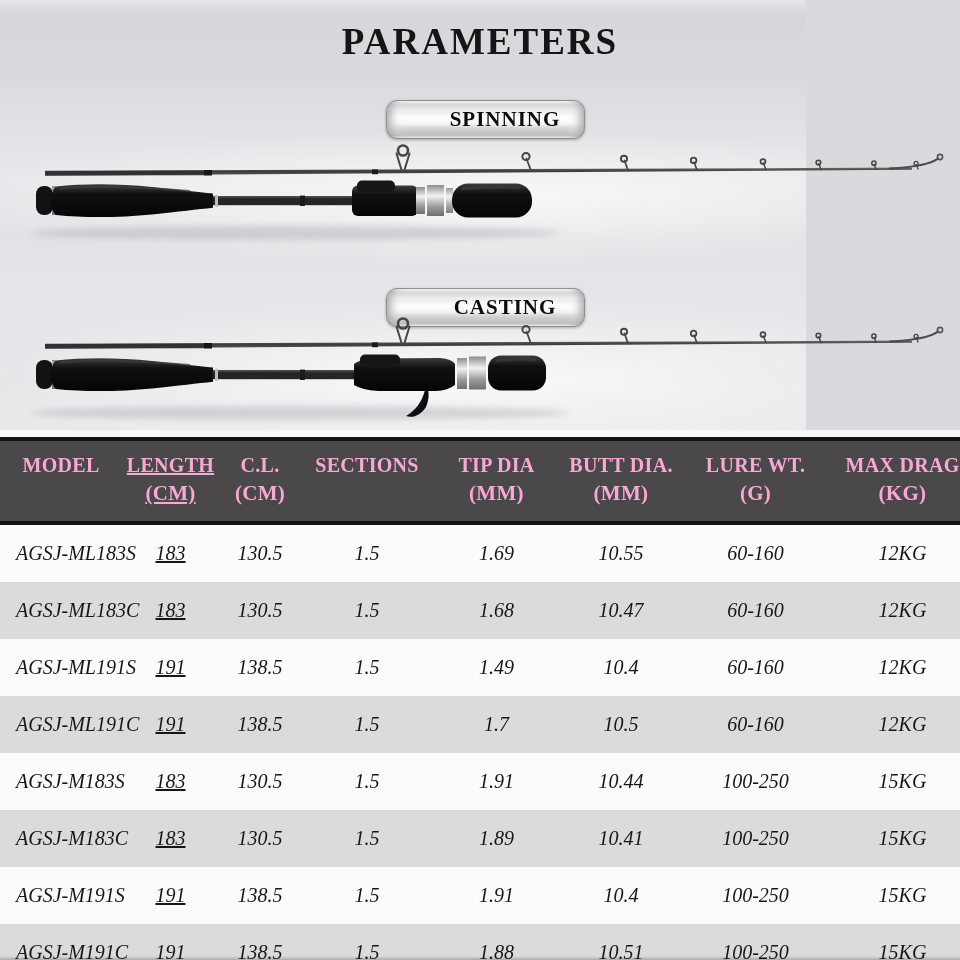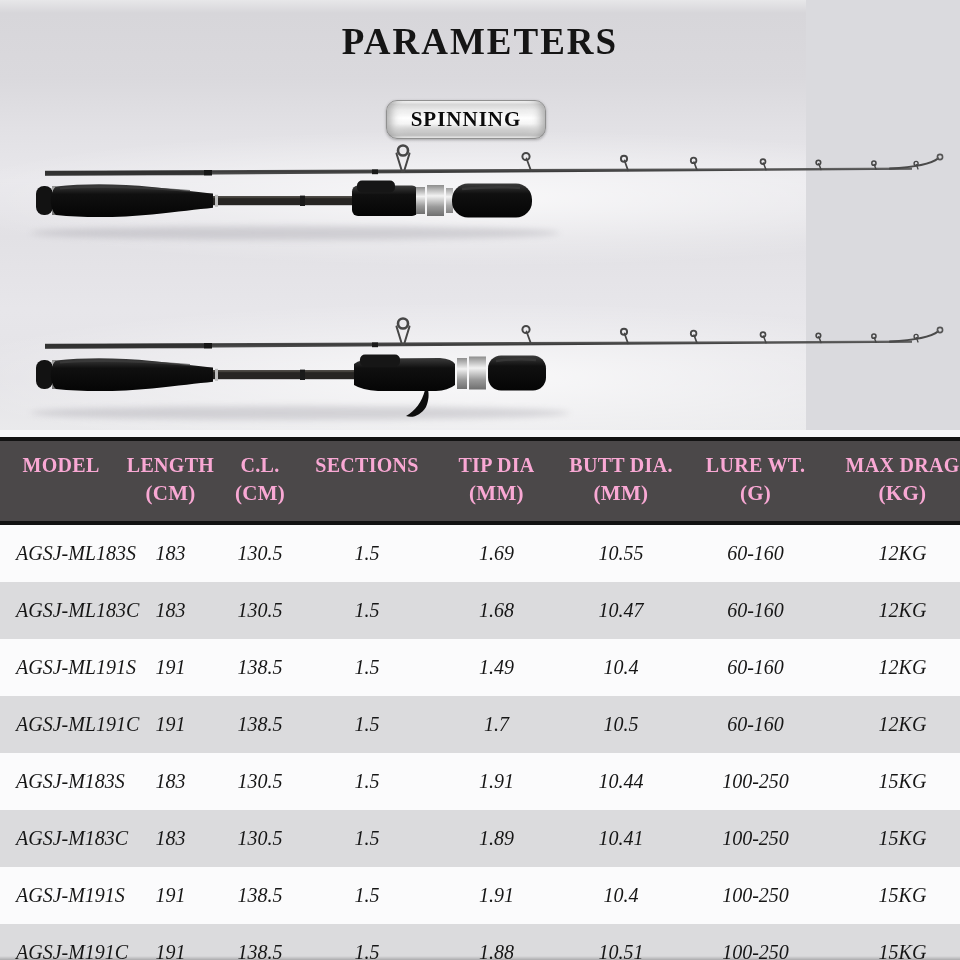--- a/index.html
+++ b/index.html
@@ -23,21 +23,21 @@
   }
   .badge{
     position:absolute;left:386px;width:158px;height:37px;
     border-radius:11px;border:1px solid #909090;
     background:linear-gradient(180deg,#ffffff 0%,#b5b5b5 9%,#e6e6e6 24%,#ffffff 46%,#f4f4f4 62%,#a8a8a8 84%,#7d7d7d 93%,#dedede 100%);
     box-shadow:
       inset 10px 0 10px -6px rgba(125,125,125,.65),
       inset -10px 0 10px -6px rgba(125,125,125,.65),
       inset 0 0 14px 5px rgba(255,255,255,.85),
       0 1px 3px rgba(0,0,0,.3);
-    display:flex;align-items:center;justify-content:center;
+    display:flex;align-items:center;justify-content:center;padding-left:39px;
   }
   .badge-spinning{top:100px;}
   .badge-casting{top:288px;}
   .badge span{
     font-weight:bold;font-size:21px;color:#0c0c0c;letter-spacing:1px;
   }
   .rod{position:absolute;left:0;}
   .rod-spinning{top:140px;}
   .rod-casting{top:312px;}
   
@@ -57,21 +57,21 @@
     text-align:center;letter-spacing:.3px;
   }
   .spec-table td{
     height:57px;padding:0;
     font-style:italic;font-size:20px;color:#161616;text-align:center;
     white-space:nowrap;
   }
   .spec-table tbody tr:nth-child(odd){background:#fbfbfc;}
   .spec-table tbody tr:nth-child(even){background:#dbdbdd;}
   .spec-table th.col0,.spec-table td.col0{width:120px;}
-  .spec-table th.col1,.spec-table td.col1{width:95px;}
+  .spec-table th.col1,.spec-table td.col1{width:95px;text-decoration:underline;}
   .spec-table th.col2,.spec-table td.col2{width:80px;}
   .spec-table th.col3,.spec-table td.col3{width:130px;}
   .spec-table th.col4,.spec-table td.col4{width:125px;}
   .spec-table th.col5,.spec-table td.col5{width:120px;}
   .spec-table th.col6,.spec-table td.col6{width:145px;}
   .spec-table th.col7,.spec-table td.col7{width:145px;}
   .spec-table td.col0{text-align:left;padding-left:16px;}
   .h-unit{font-size:21px;}
   .bottom-shade{
     position:absolute;left:0;bottom:0;width:960px;height:4px;
@@ -151,20 +151,23 @@
       <rect x="300" y="55.6" width="5" height="10.4" fill="#1a1a1a"></rect>
       <rect x="352" y="45.5" width="66" height="30.5" rx="6" fill="url(#gripGrad)"></rect>
       <rect x="357" y="40.5" width="38" height="12" rx="5" fill="#161616"></rect>
       <rect x="416" y="47" width="9" height="27" fill="url(#silverV)"></rect>
       <rect x="427" y="45" width="17" height="31" fill="url(#silverV)"></rect>
       <rect x="446" y="48" width="7" height="25" fill="url(#silverV)" opacity="0.85"></rect>
       <rect x="452" y="43.5" width="80" height="34" rx="16" fill="url(#gripGrad)"></rect>
       <path d="M462,49 Q495,46 520,48" stroke="#3d3d3d" stroke-width="2.4" fill="none" opacity="0.7"></path>
     </svg>
 
+    <div class="badge badge-casting">
+      <span>CASTING</span>
+    </div>
 
     <svg class="rod rod-casting" width="960" height="118" viewBox="0 0 960 118">
 
       <ellipse cx="300" cy="101" rx="270" ry="7" fill="#8f8d96" opacity="0.30" filter="url(#soft)"></ellipse>
 
       <path d="M45,31.8 L912,28.6 L912,30.8 L45,36.8 Z" fill="url(#blankGrad)"></path>
       <path d="M45,32.2 L212,31.4 L212,36.2 L45,36.6 Z" fill="#2e2e2e" opacity="0.85"></path>
       <rect x="204" y="31" width="8" height="5.4" fill="#161616"></rect>
       <rect x="372" y="30.4" width="6" height="4.8" fill="#1a1a1a"></rect>
       <path d="M890,29.6 Q928,27.4 938,19.5" stroke="#4a4a4a" stroke-width="2.2" fill="none" stroke-linecap="round"></path>

